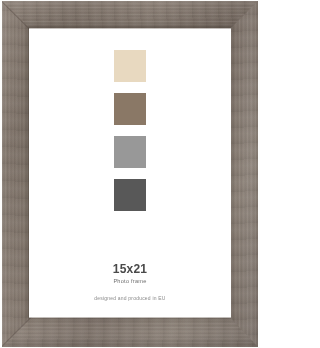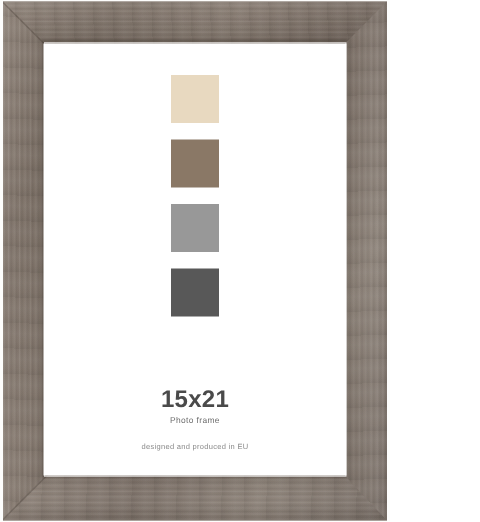--- a/index.html
+++ b/index.html
@@ -194,21 +194,21 @@
   }
 
   
   .caption {
     position:absolute;
     left:0; right:0;
     bottom:16px;
     text-align:center;
   }
   .size-label {
-    font-size:16px;
+    font-size:12px;
     font-weight:bold;
     color:#4a4a4a;
     letter-spacing:0.2px;
     line-height:1;
   }
   .type-label {
     margin-top:4px;
     font-size:5.6px;
     color:#6e6e6e;
     letter-spacing:0.25px;

